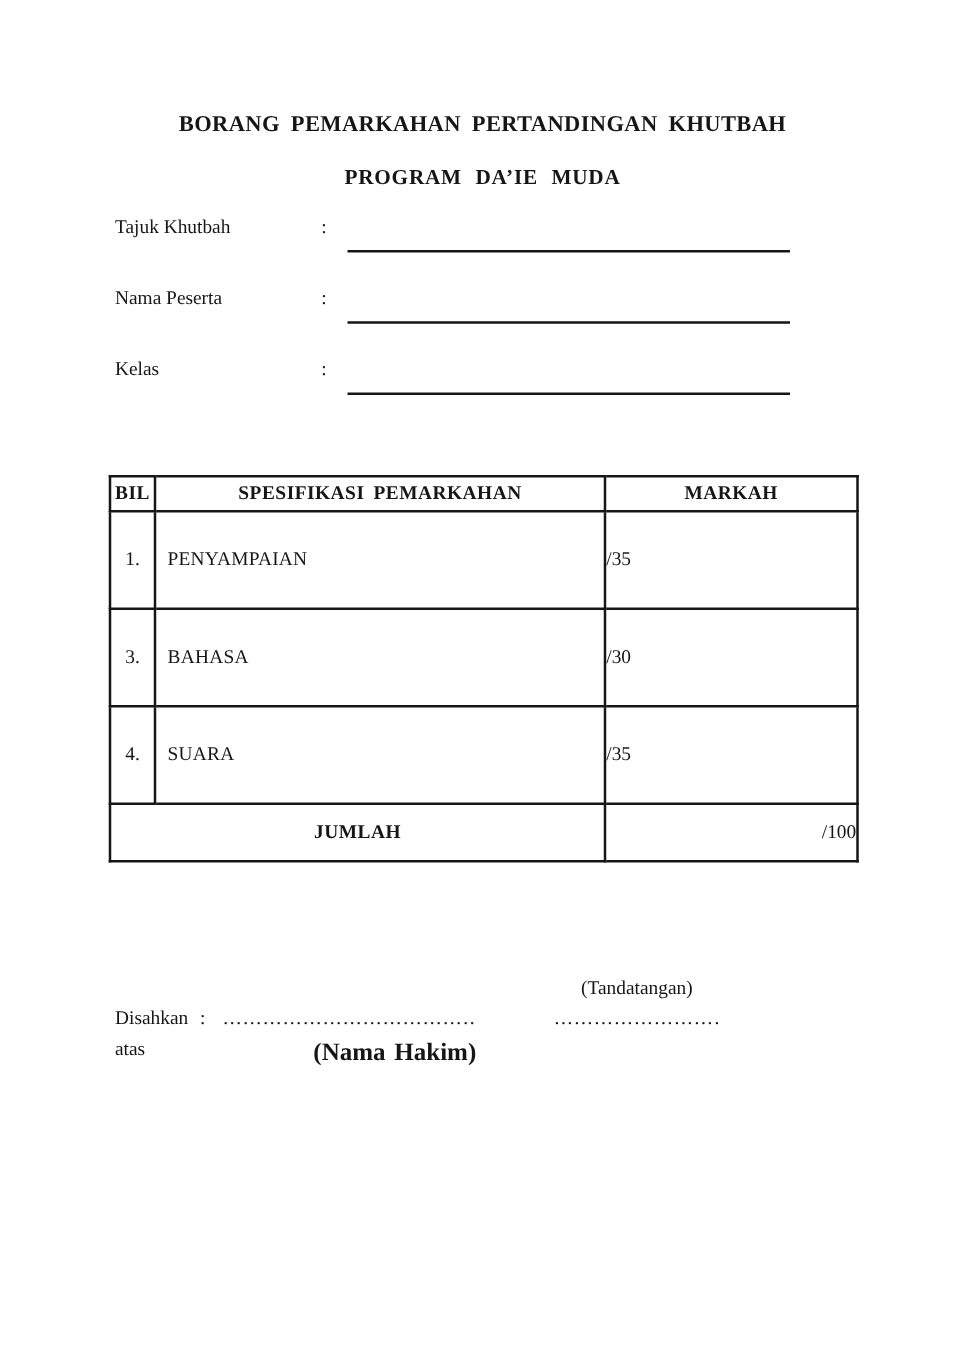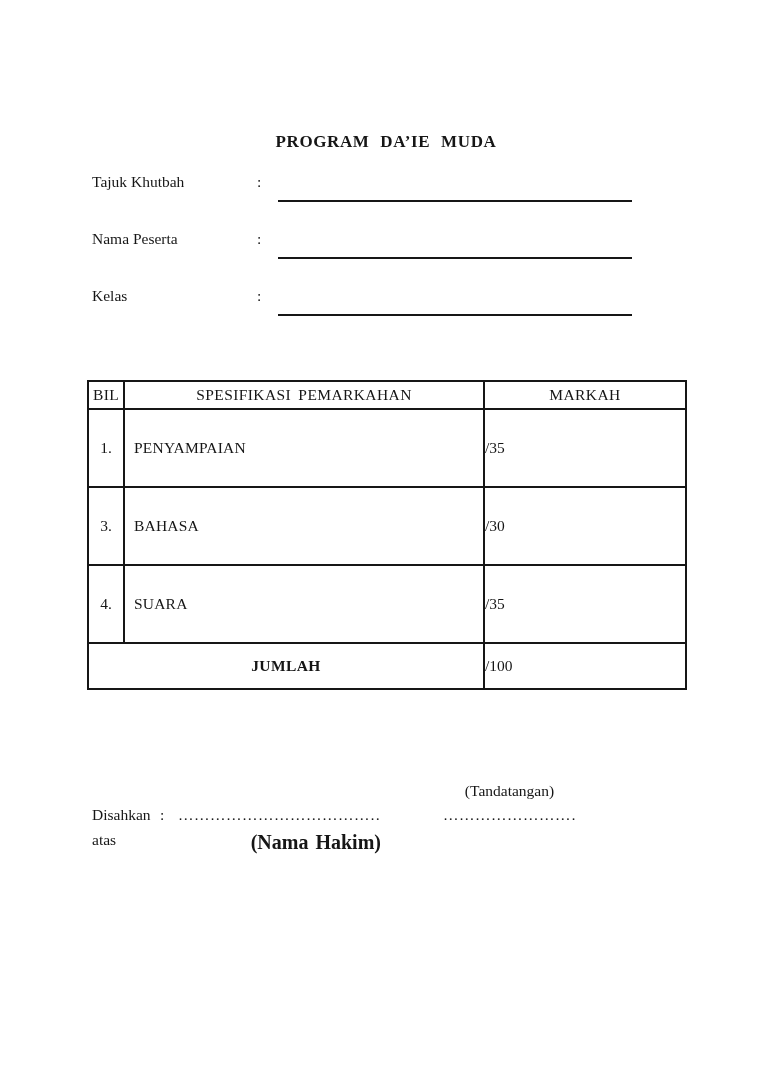--- a/index.html
+++ b/index.html
@@ -68,21 +68,21 @@
     font-size: 15.5px;
     color: #161616;
   }
   .marks-table th, .marks-table td {
     border: 2px solid #161616;
     vertical-align: middle;
   }
   .marks-table th {
     height: 28px;
     font-size: 15.5px;
-    font-weight: normal;
+    font-weight: bold;
     text-align: center;
     letter-spacing: 0.4px;
     word-spacing: 3px;
   }
   .col-bil   { width: 36px; }
   .col-spec  { width: 360px; }
   .col-markah{ width: 202px; }
   .marks-table td.cell-bil {
     height: 78px;
     text-align: center;
@@ -95,21 +95,21 @@
   .marks-table td.cell-markah {
     text-align: left;
   }
   .marks-table td.cell-total-label {
     height: 46px;
     text-align: center;
     font-weight: bold;
     letter-spacing: 0.4px;
   }
   .marks-table td.cell-total-markah {
-    text-align: left;
+    text-align: right;
   }
   .confirm-text {
     position: absolute;
     left: 92px; top: 748px;
     font-size: 15.5px;
     word-spacing: 2.5px;
     white-space: nowrap;
   }
   .disahkan-label { position: absolute; left: 92px; top: 806px; font-size: 15.5px; }
   .disahkan-colon { position: absolute; left: 160px; top: 806px; font-size: 15.5px; }
@@ -131,20 +131,21 @@
   .tandatangan {
     position: absolute; left: 443px; top: 782px; width: 133px;
     text-align: center; font-size: 15.5px; white-space: nowrap;
   }
 </style>
 </head>
 <body>
 
 <div class="page">
 
+  <div class="doc-title">BORANG PEMARKAHAN PERTANDINGAN KHUTBAH</div>
   <div class="doc-subtitle">PROGRAM DA’IE MUDA</div>
 
   <div class="field-label" style="top:173px">Tajuk Khutbah</div>
   <div class="field-colon" style="top:173px">:</div>
   <div class="field-value" style="top:176px"></div>
   <div class="field-line" style="top:200px"></div>
 
   <div class="field-label" style="top:230px">Nama Peserta</div>
   <div class="field-colon" style="top:230px">:</div>
   <div class="field-value" style="top:233px"></div>

